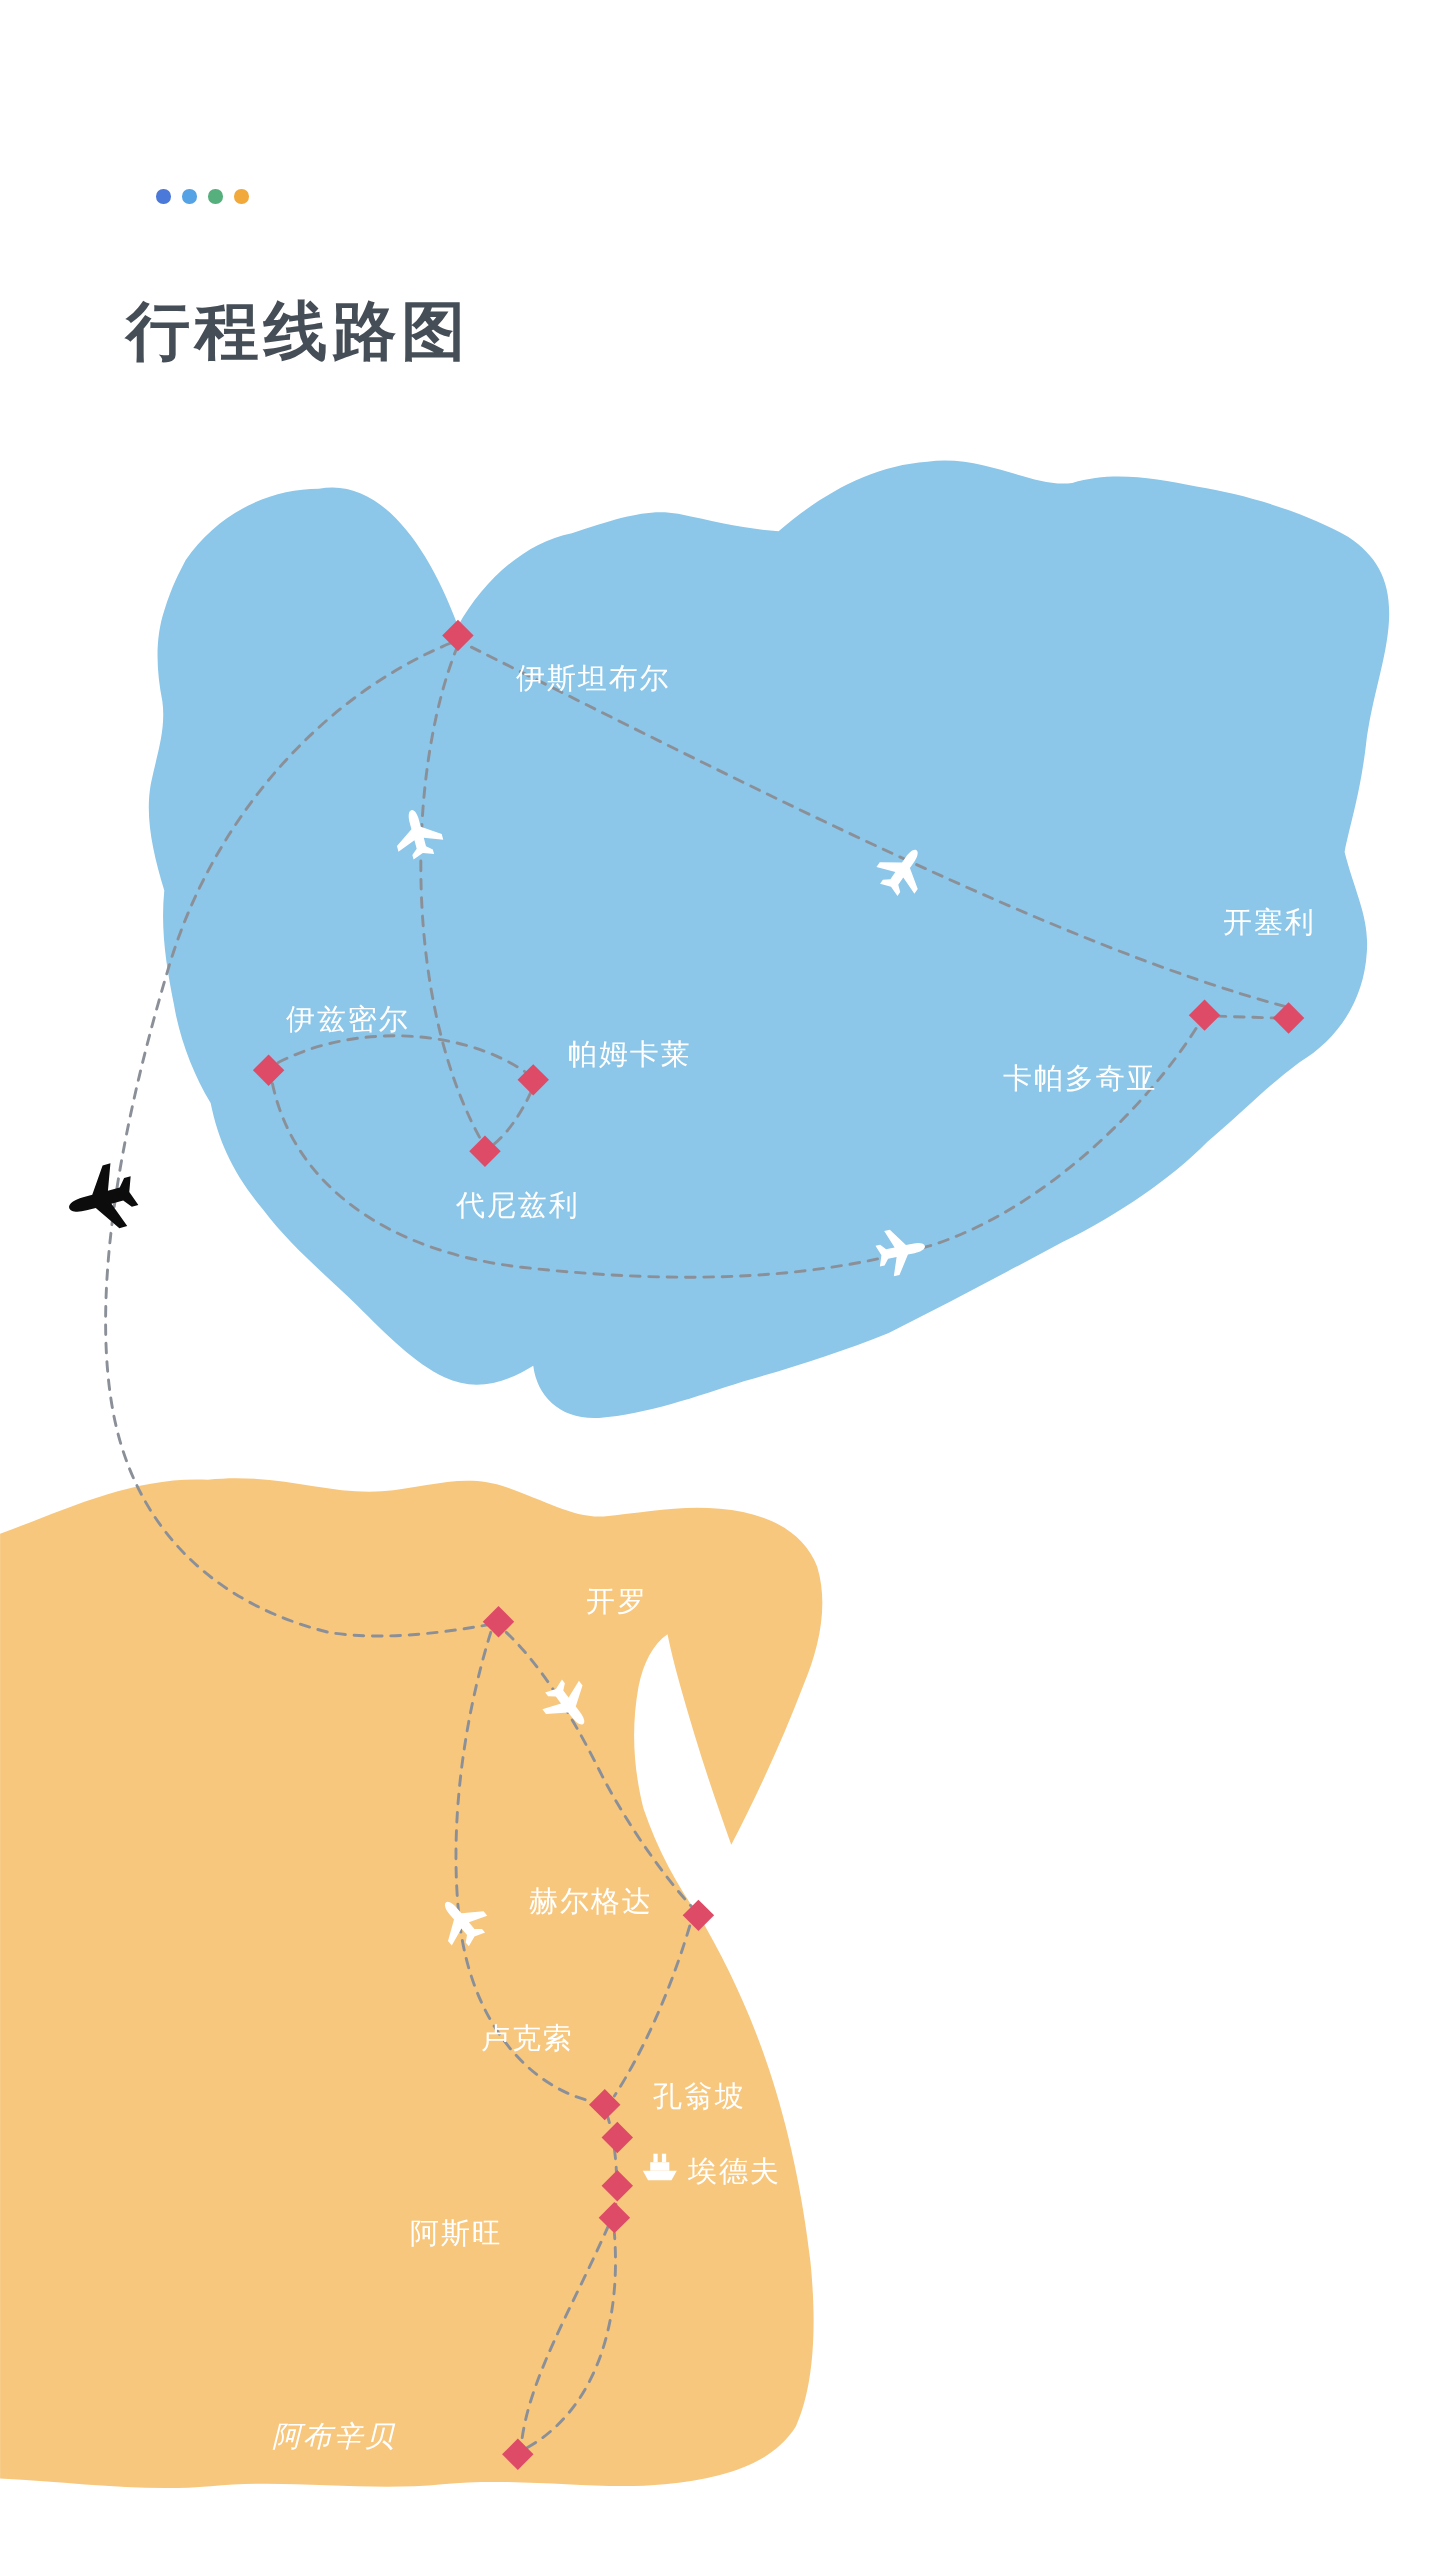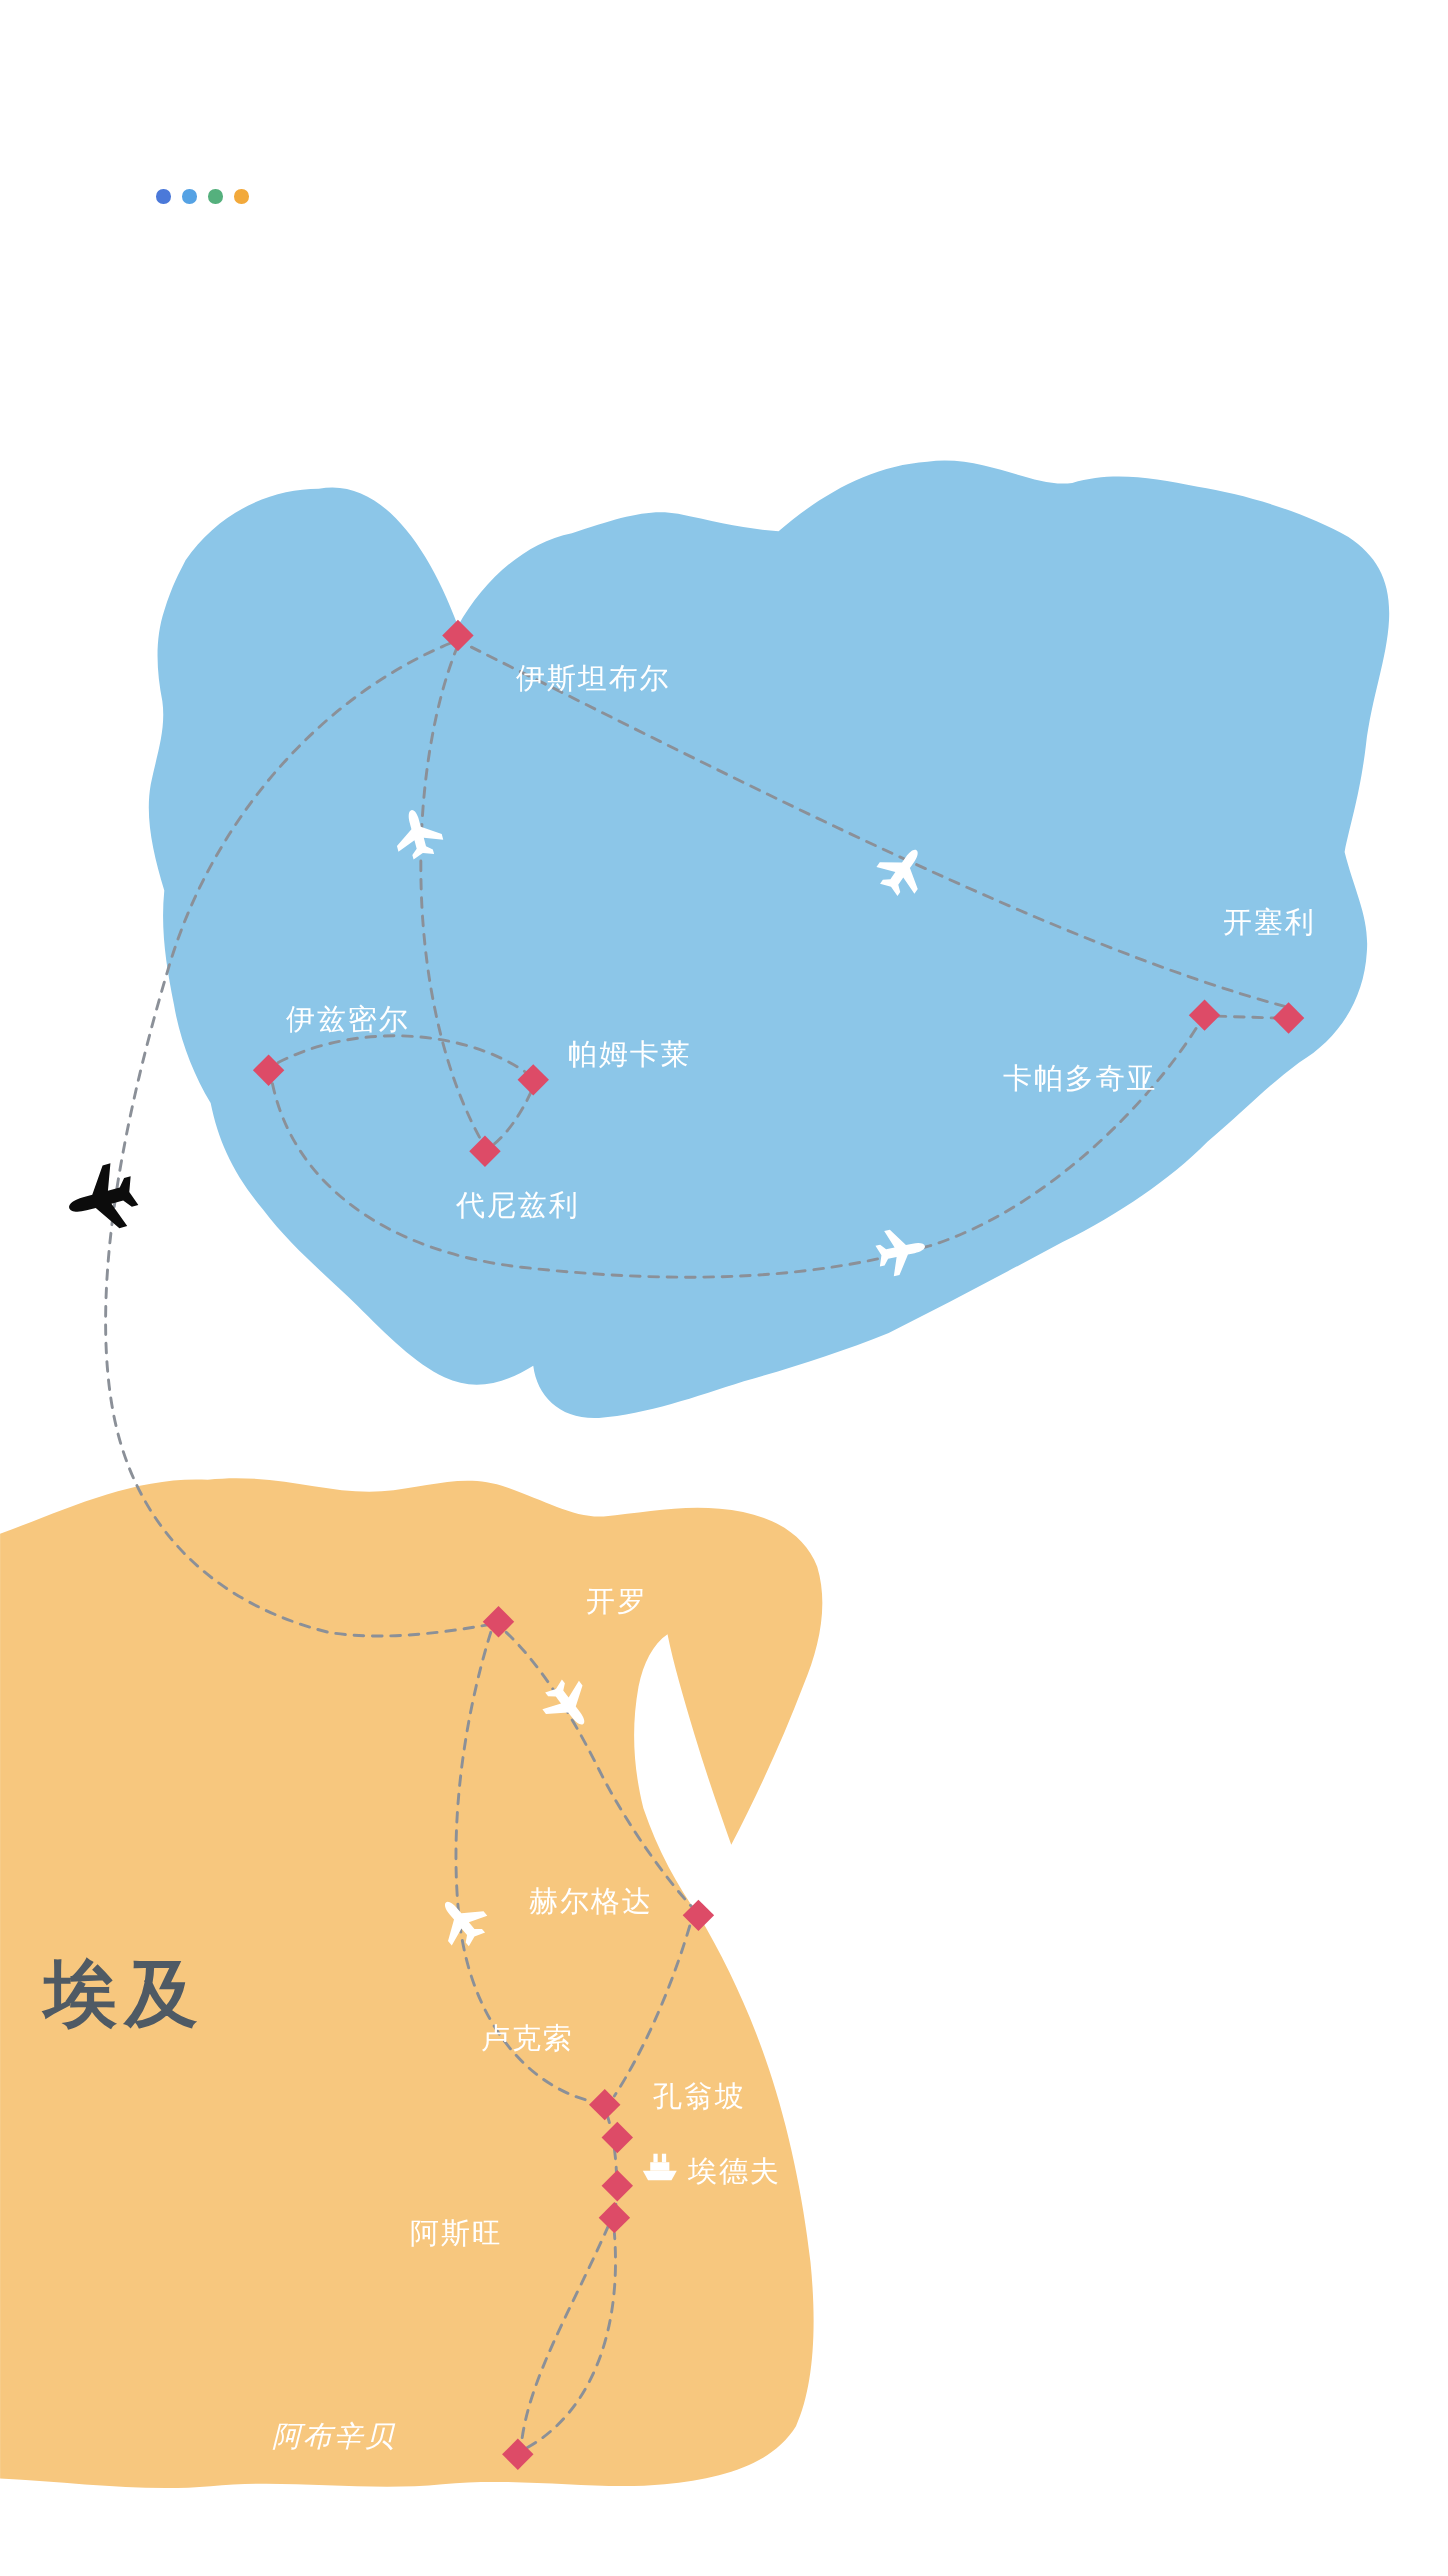--- a/index.html
+++ b/index.html
@@ -48,20 +48,21 @@
 
 <div class="canvas">
 
   <div class="dots">
     <span class="dot" style="background: rgb(75, 121, 217);"></span>
     <span class="dot" style="background: rgb(85, 162, 228);"></span>
     <span class="dot" style="background: rgb(85, 176, 125);"></span>
     <span class="dot" style="background: rgb(242, 169, 59);"></span>
   </div>
 
+  <h1 class="page-title">行程线路图</h1>
 
   <svg class="map" viewBox="0 0 1500 2667">
     <defs>
       <path id="plane-shape" d="M 0,-24 C 3,-24 5,-19 5,-12 L 5,-5 L 24,8 L 24,14 L 5,7 L 5,16 L 11,21 L 11,26 L 0,22 L -11,26 L -11,21 L -5,16 L -5,7 L -24,14 L -24,8 L -5,-5 L -5,-12 C -5,-19 -3,-24 0,-24 Z"></path>
     </defs>
 
     <path class="land-turkey" d="M 192,580 C 225,532 278,506 330,506 C 392,494 442,562 474,648 C 500,602 542,562 592,552 C 640,536 672,526 702,532 C 740,540 772,548 806,550 C 850,512 902,482 960,478 C 1020,470 1070,506 1110,500 C 1150,488 1192,494 1240,504 C 1290,512 1350,530 1396,556 C 1426,576 1440,602 1438,642 C 1436,682 1420,722 1414,772 C 1408,822 1398,852 1392,882 C 1402,922 1418,950 1415,986 C 1412,1036 1385,1076 1345,1100 C 1310,1126 1286,1152 1250,1182 C 1210,1222 1160,1256 1100,1286 C 1040,1318 980,1350 920,1380 C 870,1400 820,1416 770,1430 C 720,1446 670,1464 620,1468 C 580,1470 556,1446 552,1414 C 520,1434 490,1440 460,1426 C 430,1412 400,1382 370,1352 C 340,1322 302,1292 272,1252 C 242,1216 226,1182 218,1142 C 200,1112 186,1076 180,1040 C 172,1000 166,962 170,922 C 158,882 150,846 156,812 C 162,782 172,756 168,726 C 162,696 160,662 170,632 C 178,606 186,592 192,580 Z"></path>
 
     <path class="land-egypt" d="M 0,1588 C 70,1562 140,1528 215,1532 C 285,1524 340,1548 395,1544 C 445,1540 480,1524 525,1540 C 565,1554 595,1572 625,1570 C 665,1566 705,1558 745,1562 C 795,1566 832,1586 846,1622 C 858,1662 848,1706 832,1744 C 810,1802 782,1862 757,1910 C 745,1876 731,1836 719,1796 C 707,1756 697,1722 691,1692 C 676,1702 666,1722 661,1746 C 653,1790 656,1832 666,1872 C 681,1916 701,1952 724,1984 C 751,2030 776,2082 796,2142 C 816,2202 831,2272 839,2342 C 846,2412 842,2472 824,2512 C 799,2552 748,2566 688,2572 C 618,2579 538,2564 458,2572 C 378,2580 298,2566 218,2574 C 148,2580 78,2570 0,2566 Z"></path>
 
@@ -107,21 +108,20 @@
     </g>
 
     <g class="ship" transform="translate(683,2243) scale(1.1)">
       <path d="M-16,4 L16,4 L11,13 L-11,13 Z"></path>
       <rect x="-9" y="-4" width="18" height="8"></rect>
       <rect x="-6" y="-12" width="4" height="8"></rect>
       <rect x="2" y="-12" width="4" height="8"></rect>
     </g>
   </svg>
 
-  <div class="country-label" style="left:44px;top:1946px;">埃及</div>
 
   <div class="city-label" style="left:516px;top:659px;">伊斯坦布尔</div>
   <div class="city-label" style="left:1223px;top:903px;">开塞利</div>
   <div class="city-label" style="left:1003px;top:1059px;">卡帕多奇亚</div>
   <div class="city-label" style="left:286px;top:976px;margin-top:24px;">伊兹密尔</div>
   <div class="city-label" style="left:568px;top:1035px;">帕姆卡莱</div>
   <div class="city-label" style="left:456px;top:1186px;">代尼兹利</div>
 
   <div class="city-label" style="left:546px;top:1582px;margin-left:40px;">开罗</div>
   <div class="city-label" style="left:529px;top:1882px;">赫尔格达</div>

